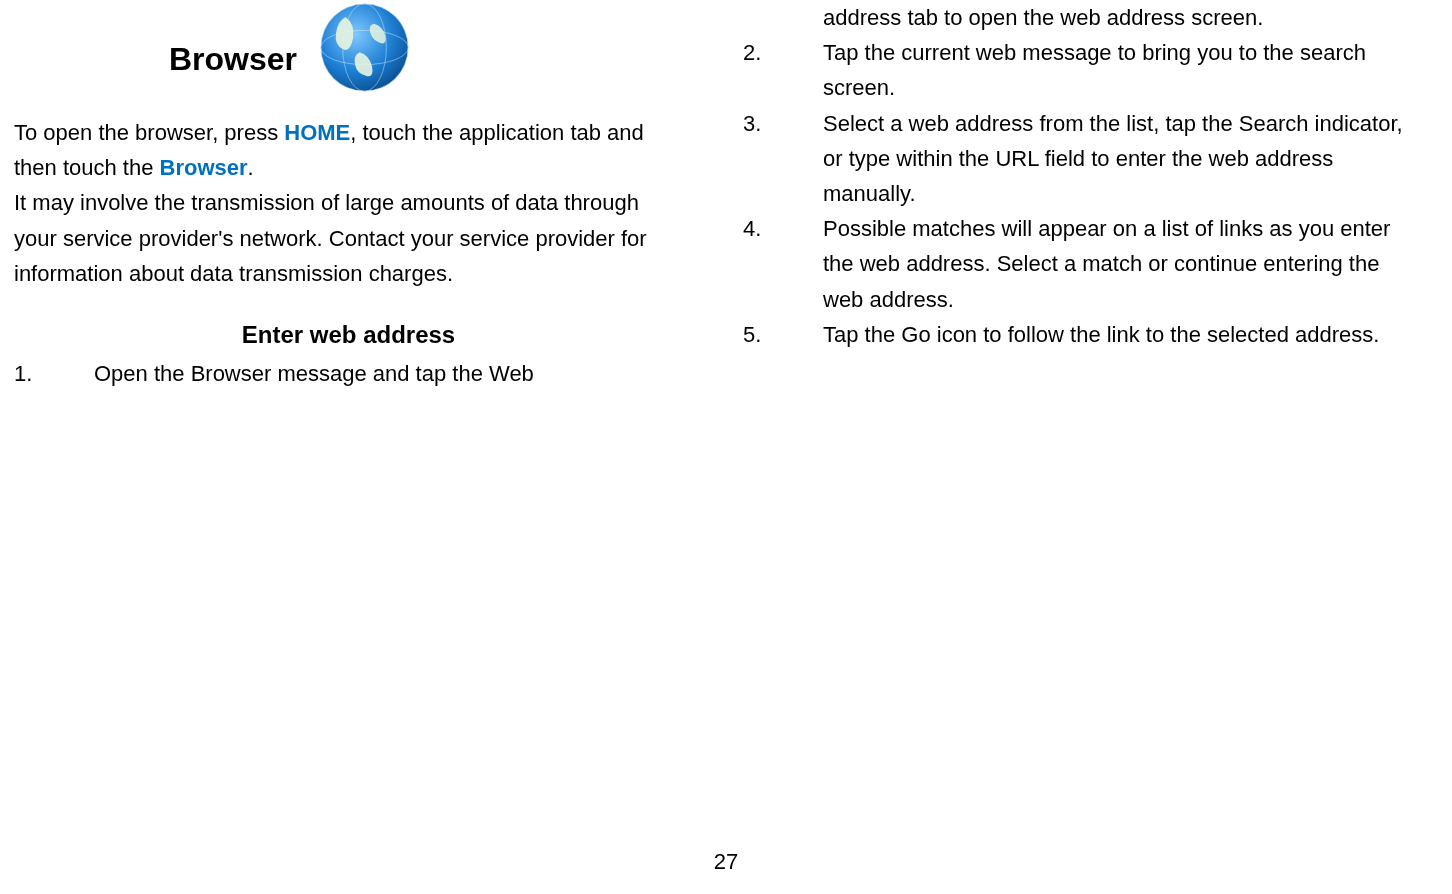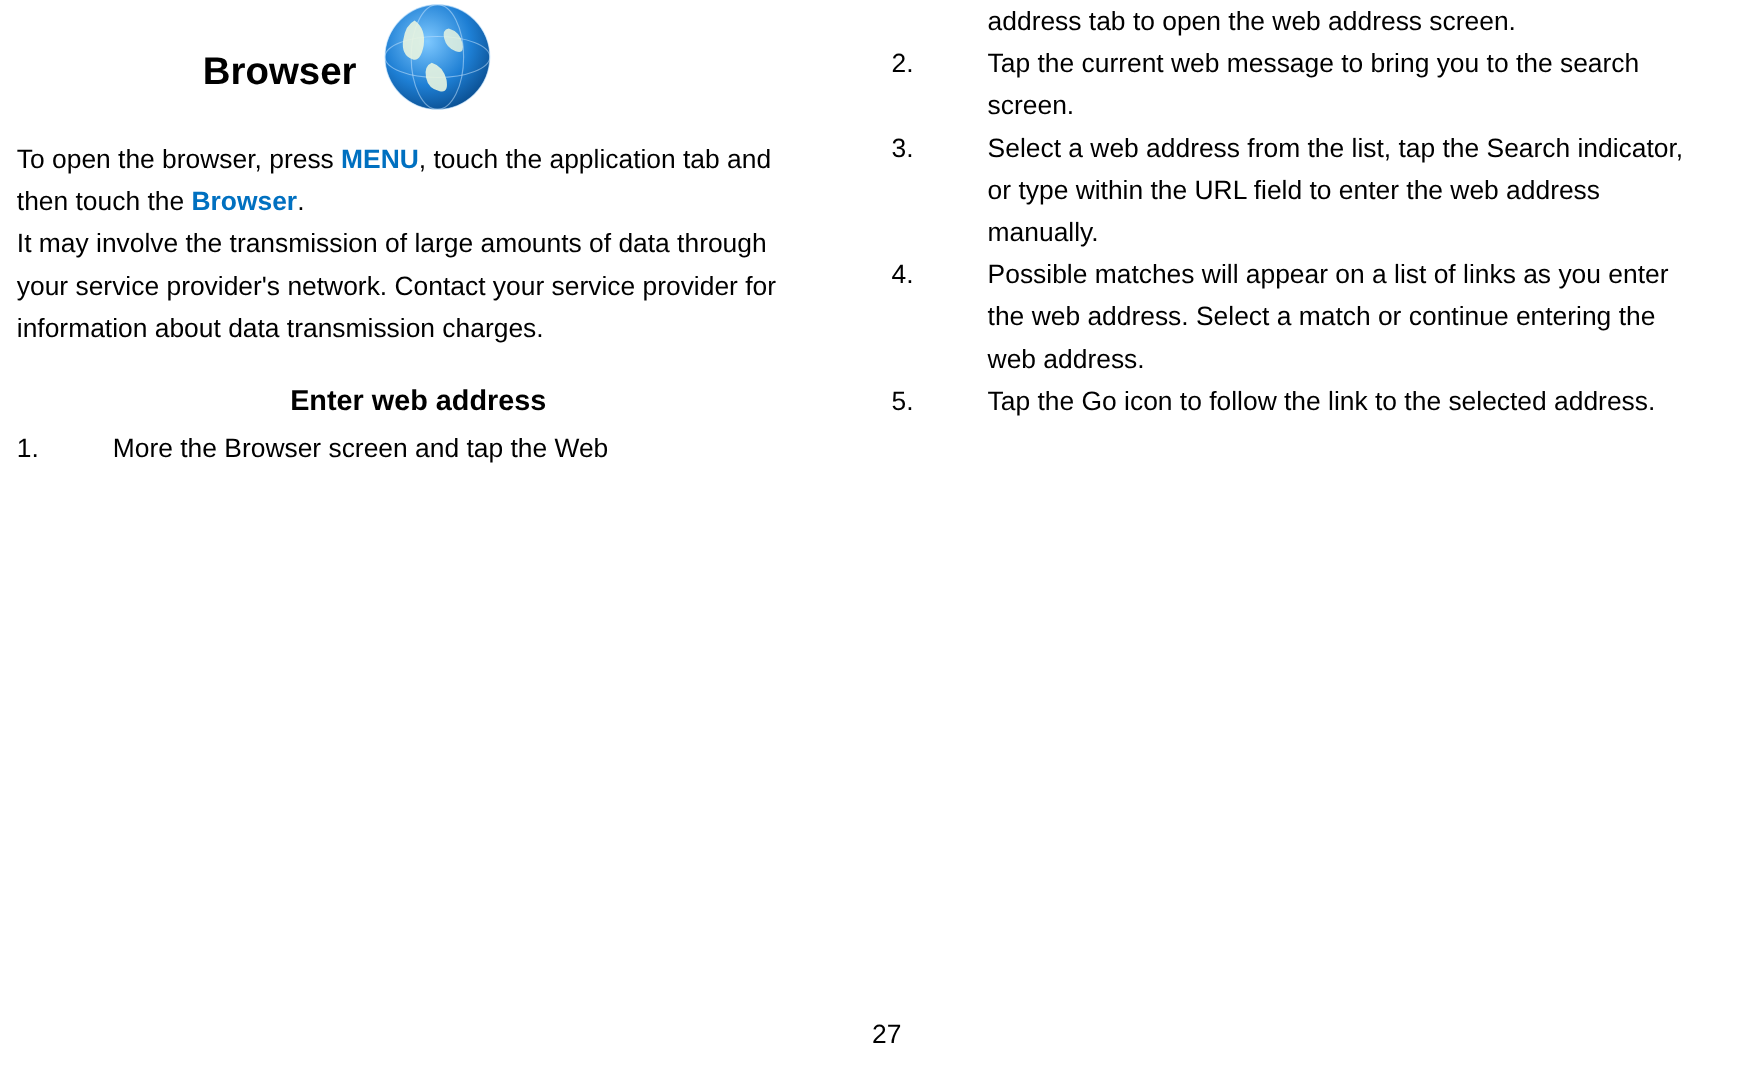--- a/index.html
+++ b/index.html
@@ -84,21 +84,20 @@
     }
     .numbered-item .content {
       flex: 1;
     }
     .page-number {
       position: absolute;
       bottom: 15px;
       left: 50%;
       transform: translateX(-50%);
       font-size: 22px;
-      margin-left: 13px;
     }
   </style>
 </head>
 <body>
 
 <div class="page-container">
   <div class="column column-left">
 
     <div class="header-row">
       <div class="browser-title">Browser</div>
@@ -114,33 +113,33 @@
         <ellipse cx="50" cy="50" rx="46" ry="46" fill="none" stroke="#cfeaff" stroke-width="1" opacity="0.6"></ellipse>
         <ellipse cx="50" cy="50" rx="23" ry="46" fill="none" stroke="#cfeaff" stroke-width="1" opacity="0.5"></ellipse>
         <ellipse cx="50" cy="50" rx="46" ry="18" fill="none" stroke="#cfeaff" stroke-width="1" opacity="0.5"></ellipse>
         <path d="M30 18 Q40 25 38 40 Q35 55 28 52 Q18 48 20 35 Q22 22 30 18 Z" fill="#e8f4e0" opacity="0.9"></path>
         <path d="M45 55 Q55 58 58 70 Q60 82 52 80 Q42 78 40 68 Q38 58 45 55 Z" fill="#e8f4e0" opacity="0.9"></path>
         <path d="M60 25 Q70 28 72 38 Q74 48 66 45 Q58 42 56 34 Q54 26 60 25 Z" fill="#e8f4e0" opacity="0.85"></path>
       </svg>
     </div>
 
     <p class="paragraph">
-      <span>To open the browser, press </span><span class="highlight-blue">MENU</span><span>, touch the application tab and then touch the </span><span class="highlight-blue">Browser</span><span>.</span>
+      <span>To open the browser, press </span><span class="highlight-blue">HOME</span><span>, touch the application tab and then touch the </span><span class="highlight-blue">Browser</span><span>.</span>
     </p>
 
 
 
     <p class="paragraph">It may involve the transmission of large amounts of data through your service provider's network. Contact your service provider for information about data transmission charges.</p>
 
     <div class="subheading">Enter web address</div>
 
     <ol class="numbered-list">
       <li class="numbered-item">
         <span class="num">1.</span>
-        <span class="content">More the Browser screen and tap the Web</span>
+        <span class="content">Open the Browser message and tap the Web</span>
       </li>
     </ol>
 
   </div>
 
   <div class="column column-right">
     <ol class="numbered-list">
       <li class="numbered-item">
         <span class="num"></span>
         <span class="content">address tab to open the web address screen.</span>

